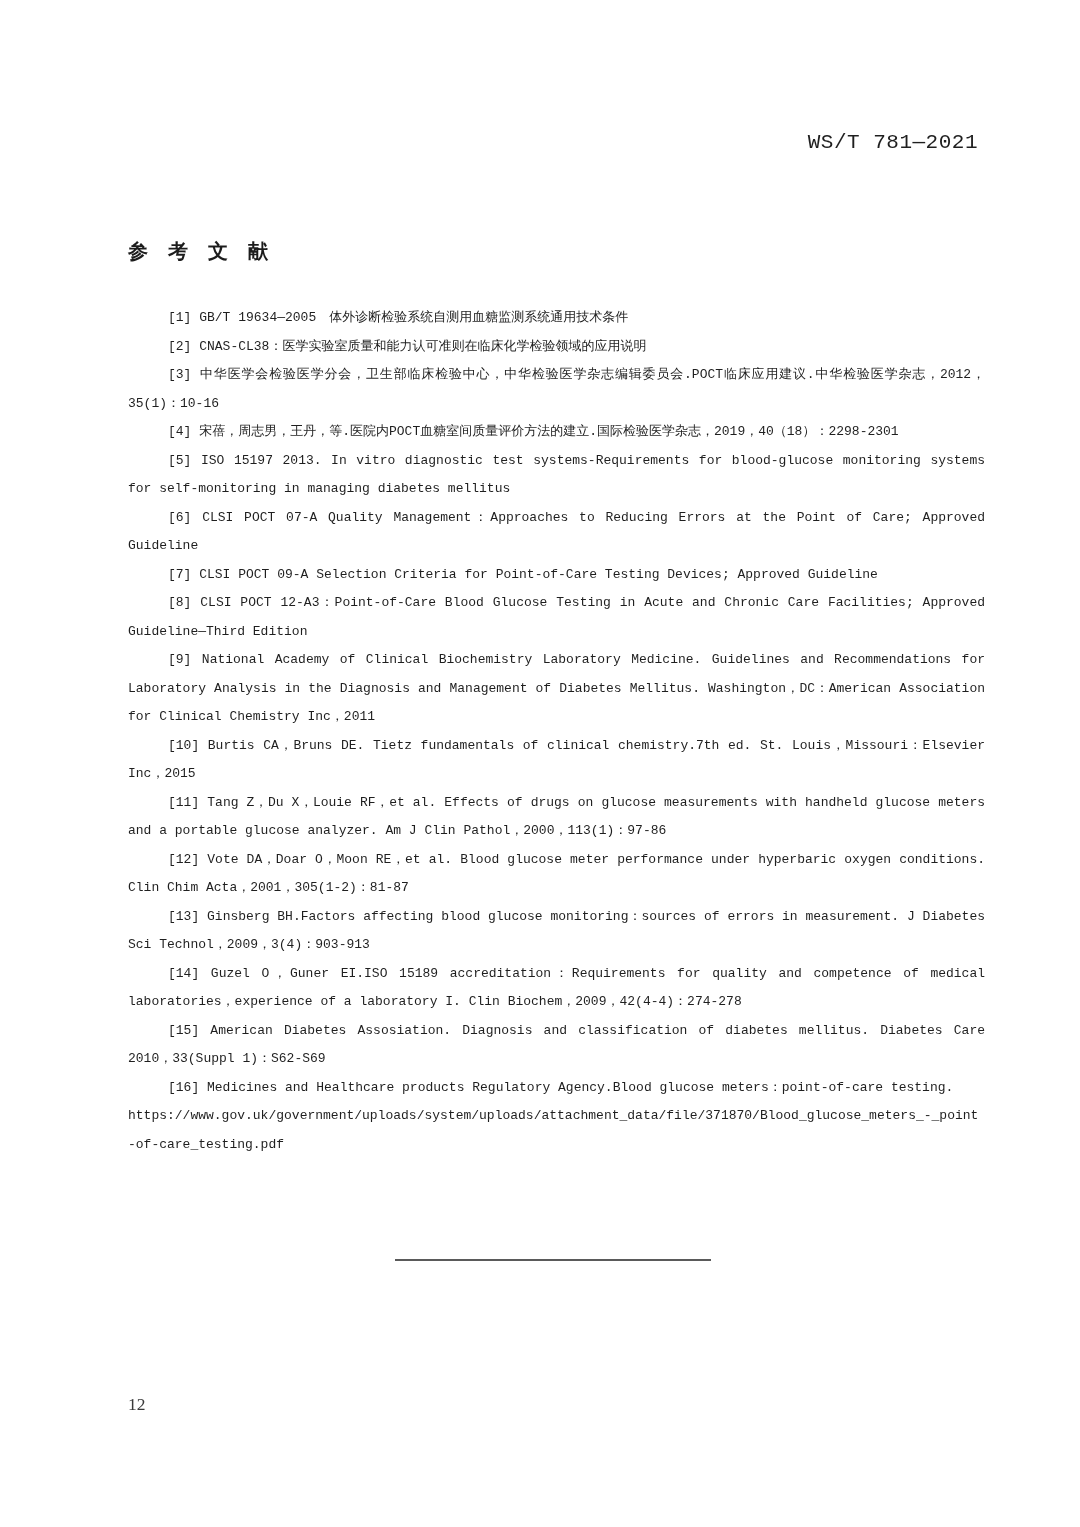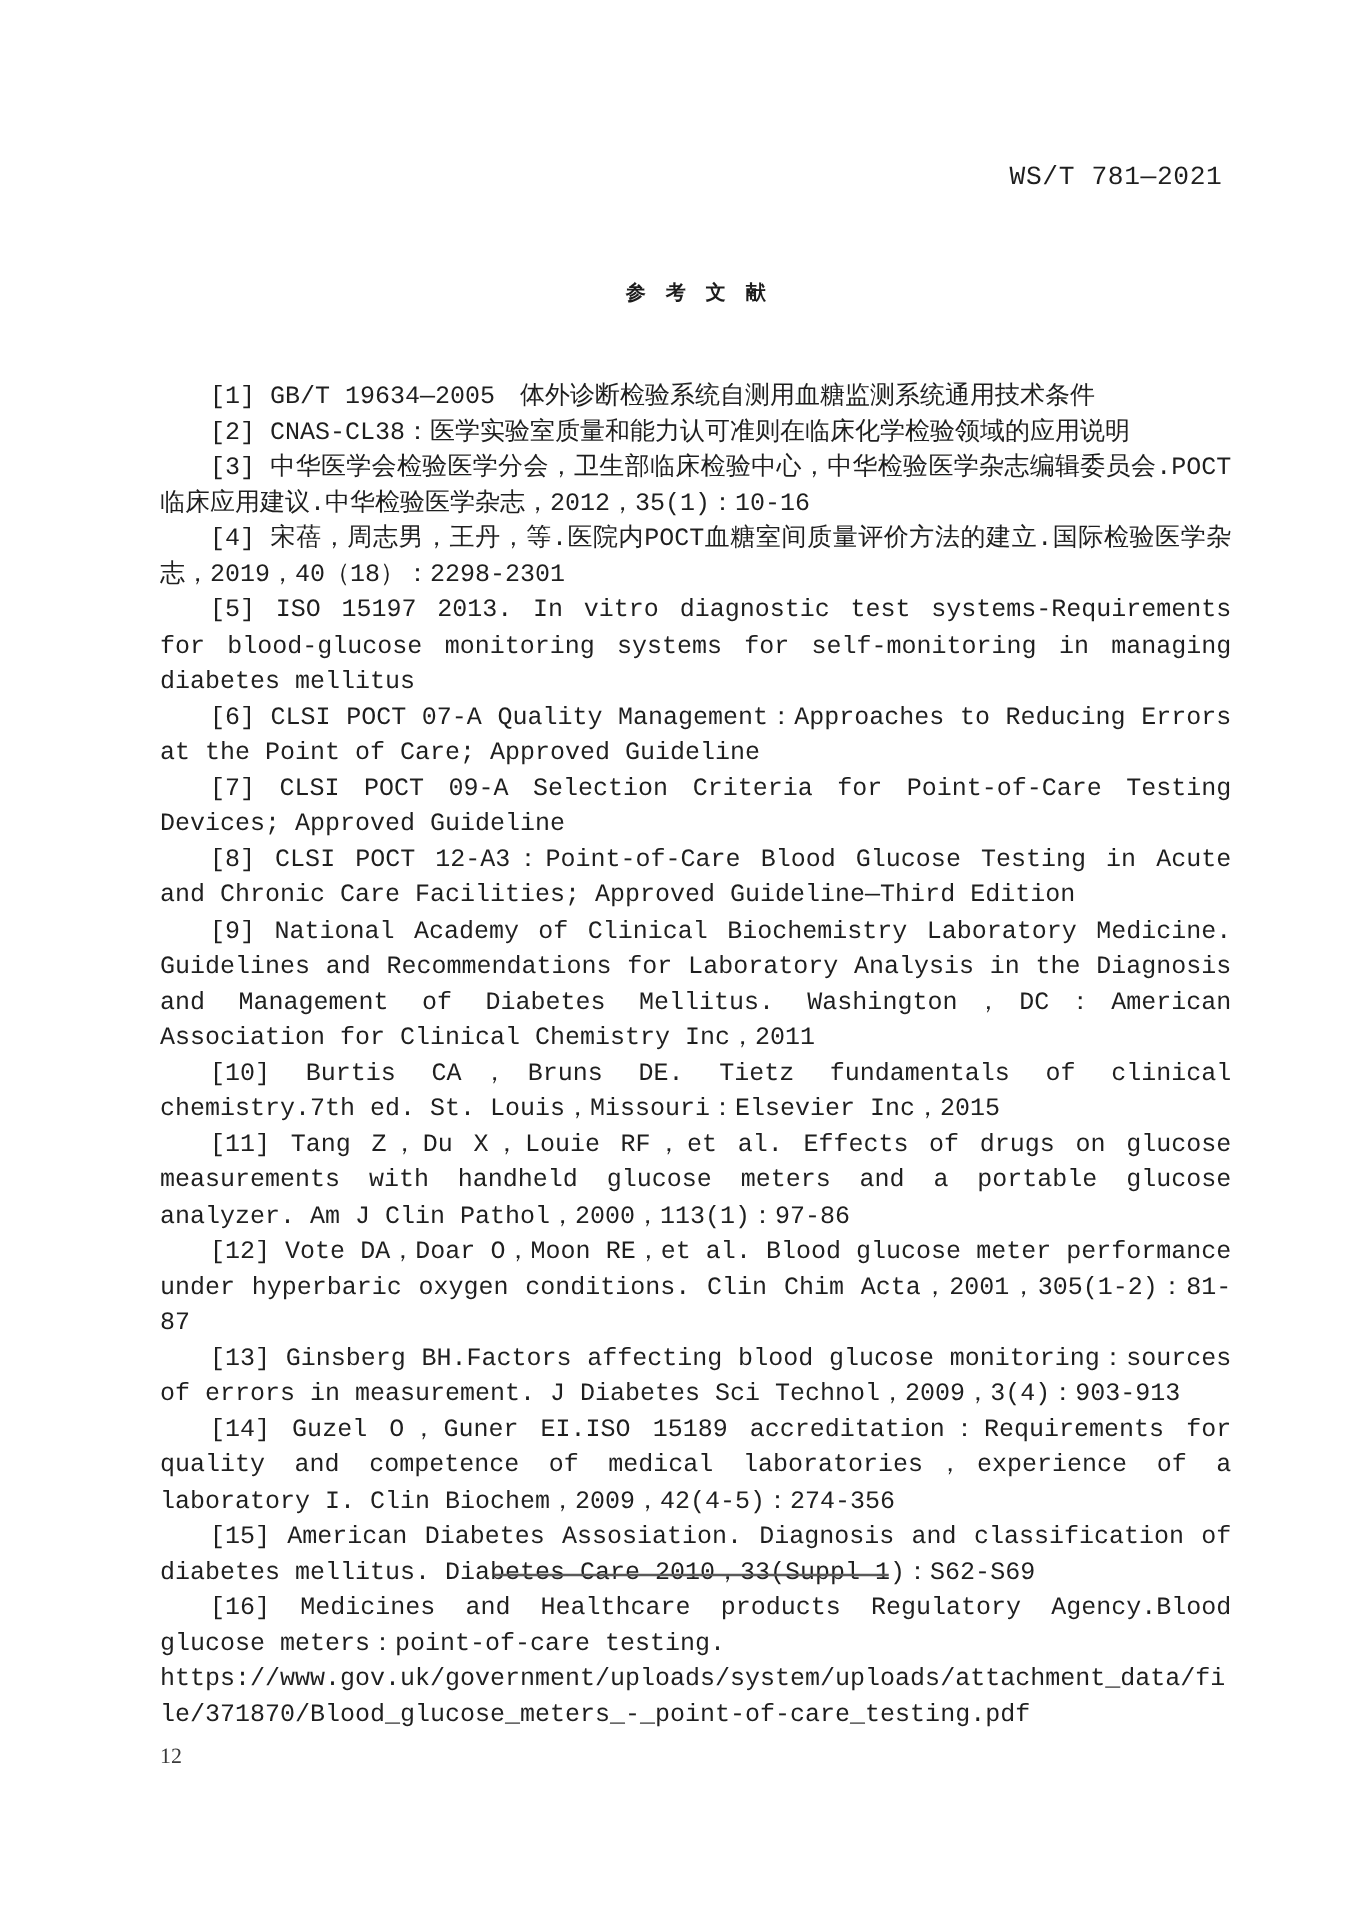--- a/index.html
+++ b/index.html
@@ -20,36 +20,36 @@
     left: 128px;
     width: 850px;
     text-align: right;
     font-family: "Liberation Mono", "DejaVu Sans Mono", monospace;
     font-size: 21px;
     letter-spacing: 0.5px;
     color: #1f1f1f;
   }
   .doc-title {
     position: absolute;
-    top: 224px;
+    top: 238px;
     left: 128px;
     width: 857px;
-    text-align: center;
+    text-align: left;
     font-family: "Liberation Serif", "DejaVu Serif", serif;
     font-weight: 700;
-    font-size: 16px;
+    font-size: 20px;
     color: #1c1c1c;
   }
   .refs {
     position: absolute;
     top: 304px;
     left: 128px;
     width: 857px;
     font-family: "Liberation Mono", "DejaVu Sans Mono", monospace;
-    font-size: 20px;
+    font-size: 13px;
     line-height: 28.5px;
     color: #1f1f1f;
   }
   .ref {
     text-indent: 40px;
     text-align: justify;
     margin: 0;
   }
   .ref-url {
     display: block;
@@ -90,21 +90,21 @@
       <p class="ref">[4] 宋蓓，周志男，王丹，等.医院内POCT血糖室间质量评价方法的建立.国际检验医学杂志，2019，40（18）：2298-2301</p>
       <p class="ref">[5] ISO 15197 2013. In vitro diagnostic test systems-Requirements for blood-glucose monitoring systems for self-monitoring in managing diabetes mellitus</p>
       <p class="ref">[6] CLSI POCT 07-A Quality Management：Approaches to Reducing Errors at the Point of Care; Approved Guideline</p>
       <p class="ref">[7] CLSI POCT 09-A Selection Criteria for Point-of-Care Testing Devices; Approved Guideline</p>
       <p class="ref">[8] CLSI POCT 12-A3：Point-of-Care Blood Glucose Testing in Acute and Chronic Care Facilities; Approved Guideline—Third Edition</p>
       <p class="ref">[9] National Academy of Clinical Biochemistry Laboratory Medicine. Guidelines and Recommendations for Laboratory Analysis in the Diagnosis and Management of Diabetes Mellitus. Washington，DC：American Association for Clinical Chemistry Inc，2011</p>
       <p class="ref">[10] Burtis CA，Bruns DE. Tietz fundamentals of clinical chemistry.7th ed. St. Louis，Missouri：Elsevier Inc，2015</p>
       <p class="ref">[11] Tang Z，Du X，Louie RF，et al. Effects of drugs on glucose measurements with handheld glucose meters and a portable glucose analyzer. Am J Clin Pathol，2000，113(1)：97-86</p>
       <p class="ref">[12] Vote DA，Doar O，Moon RE，et al. Blood glucose meter performance under hyperbaric oxygen conditions. Clin Chim Acta，2001，305(1-2)：81-87</p>
       <p class="ref">[13] Ginsberg BH.Factors affecting blood glucose monitoring：sources of errors in measurement. J Diabetes Sci Technol，2009，3(4)：903-913</p>
-      <p class="ref">[14] Guzel O，Guner EI.ISO 15189 accreditation：Requirements for quality and competence of medical laboratories，experience of a laboratory I. Clin Biochem，2009，42(4-5)：274-356</p>
+      <p class="ref">[14] Guzel O，Guner EI.ISO 15189 accreditation：Requirements for quality and competence of medical laboratories，experience of a laboratory I. Clin Biochem，2009，42(4-4)：274-278</p>
       <p class="ref">[15] American Diabetes Assosiation. Diagnosis and classification of diabetes mellitus. Diabetes Care 2010，33(Suppl 1)：S62-S69</p>
       <p class="ref">[16] Medicines and Healthcare products Regulatory Agency.Blood glucose meters：point-of-care testing.<span class="ref-url">https://www.gov.uk/government/uploads/system/uploads/attachment_data/file/371870/Blood_glucose_meters_-_point-of-care_testing.pdf</span></p>
     </div>
 
   <div class="divider"></div>
 
   <div class="page-number">12</div>
 </div>
 
 </body></html>

